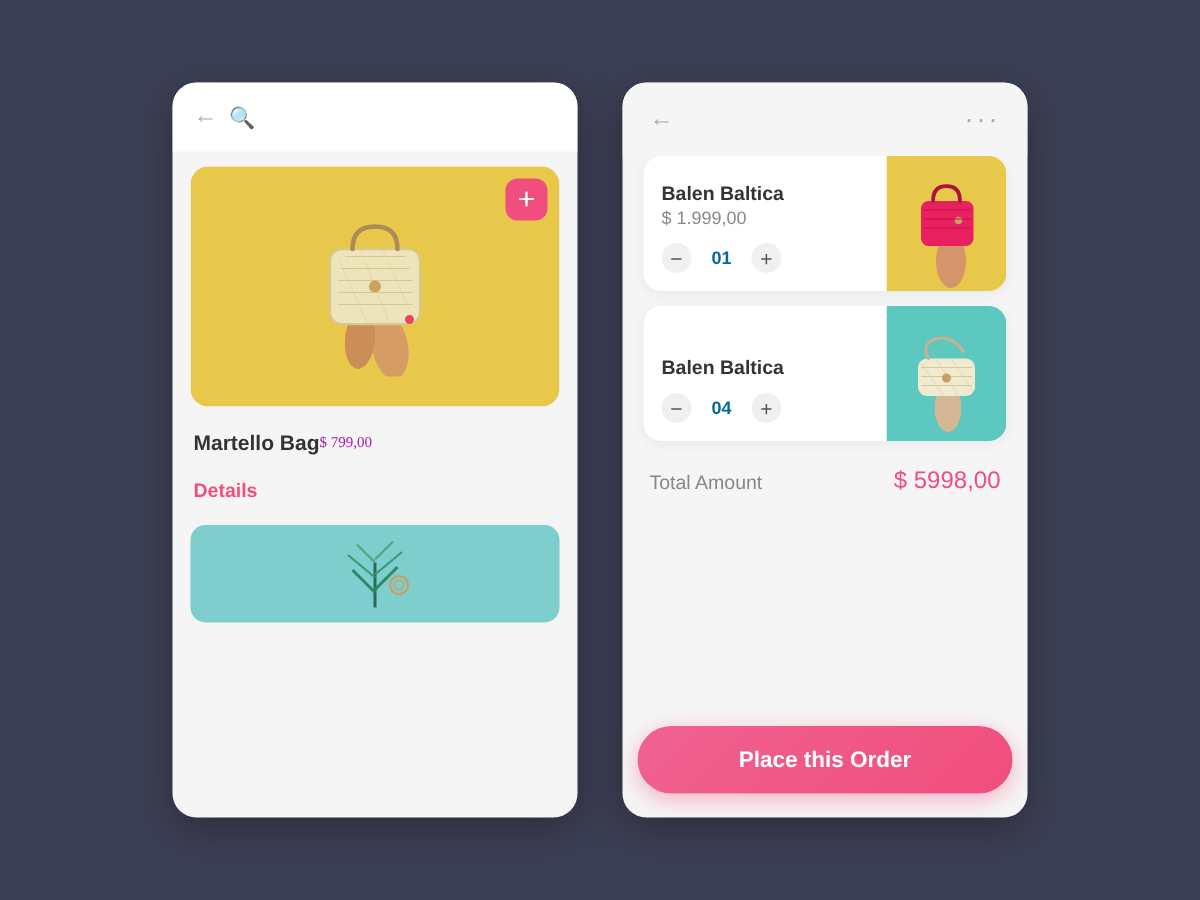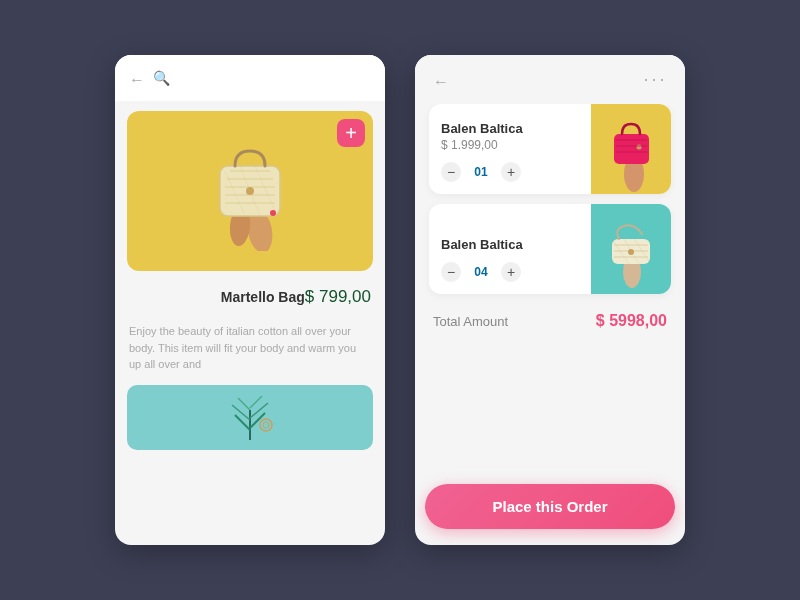--- a/index.html
+++ b/index.html
@@ -104,33 +104,34 @@
       align-items: center;
       justify-content: center;
       cursor: pointer;
       line-height: 1;
       font-weight: 300;
     }
 
     .product-info-row {
       display: flex;
       align-items: center;
-      justify-content: flex-end;
+      justify-content: flex-start;
       padding: 4px 2px;
     }
 
     .product-name {
       font-size: 14px;
       font-weight: 600;
       color: #333;
     }
 
     .product-price {
-      font-size: 17px;
-      color: #14532d;
+      font-size: 10px;
+      color: #a21caf;
+      font-family: Liberation Serif, serif;
     }
 
     .details-section {
       padding: 0 2px;
     }
 
     .details-label {
       font-size: 13px;
       font-weight: 600;
       color: #f04e7c;
@@ -286,21 +287,21 @@
       margin-top: 4px;
     }
 
     .total-label {
       font-size: 13px;
       color: #888;
     }
 
     .total-amount {
       font-size: 16px;
-      font-weight: 700;
+      font-weight: 400;
       color: #f04e7c;
     }
 
     .place-order-btn {
       margin: 0 10px 16px 10px;
       background: linear-gradient(135deg, #f06292, #f04e7c);
       border: none;
       border-radius: 30px;
       color: #fff;
       font-size: 15px;
@@ -351,21 +352,21 @@
       </div>
       <div class="add-btn">+</div>
     </div>
 
     <div class="product-info-row">
       <span class="product-name">Martello Bag</span>
       <span class="product-price">$ 799,00</span>
     </div>
 
     <div class="details-section">
-      <div class="details-text">Enjoy the beauty of italian cotton all over your body. This item will fit your body and warm you up all over and</div>
+      <div class="details-label">Details</div>
     </div>
 
     <div class="second-product-preview">
 
       <svg width="60" height="55" viewBox="0 0 60 55">
 
         <line x1="30" y1="50" x2="30" y2="20" stroke="#2a6a5a" stroke-width="2"></line>
         <line x1="30" y1="40" x2="15" y2="25" stroke="#2a8a6a" stroke-width="2"></line>
         <line x1="30" y1="38" x2="45" y2="23" stroke="#2a8a6a" stroke-width="2"></line>
         <line x1="30" y1="30" x2="12" y2="15" stroke="#3a9a7a" stroke-width="1.5"></line>

